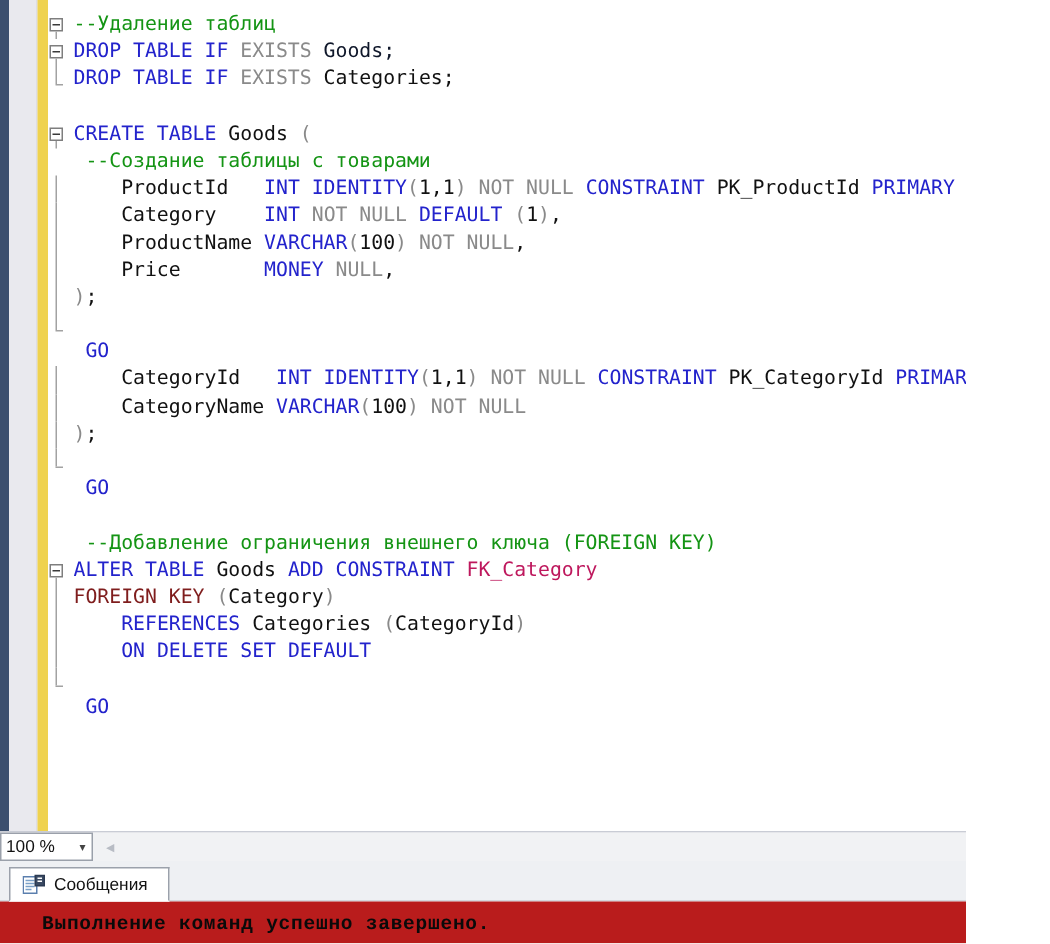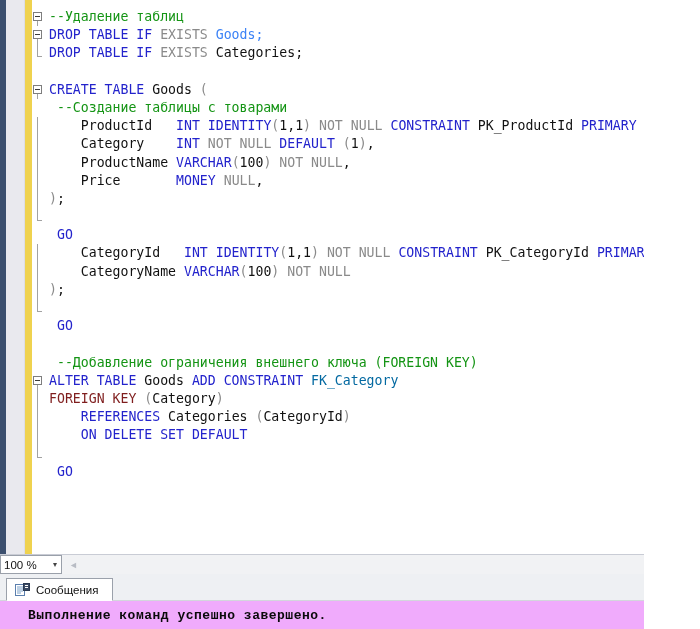--- a/index.html
+++ b/index.html
@@ -38,55 +38,55 @@
 
   
   .tabbar { height:27px; flex:none; background:#eef0f3; border-bottom:1px solid #d3d6dc;
             display:flex; align-items:flex-end; }
   .tab { height:23px; margin-left:6px; margin-bottom:-1px; background:#fff;
          border:1px solid #9ba1ab; border-bottom:1px solid #fff;
          display:flex; align-items:center; gap:6px; padding:0 14px 0 8px;
          font-size:11.5px; color:#111; z-index:3; }
 
   
-  .messages { flex:1; background:#f0abfc; }
+  .messages { flex:1; background:#b91c1c; }
   .msg { padding:7px 0 0 28px; font-family:"Liberation Mono","DejaVu Sans Mono",monospace;
          font-weight:bold; font-size:13px; letter-spacing:0.5px; color:#0a0a0a; white-space:pre; }
 </style>
 </head>
 <body>
 
 <div class="app">
 
   <div class="editor">
     <div class="strip-navy"></div>
     <div class="strip-light"></div>
     <div class="strip-yellow"></div>
     <div class="code-wrap">
         <div class="cl"><span class="gut"><span class="obox"></span><span class="vl vl-below"></span></span><span class="txt"><span style="color: rgb(20, 148, 20);">--Удаление таблиц</span></span></div>
-        <div class="cl"><span class="gut"><span class="obox"></span><span class="vl vl-below"></span></span><span class="txt"><span style="color: rgb(35, 35, 204);">DROP TABLE IF </span><span style="color: rgb(138, 138, 138);">EXISTS </span><span style="color: #3b82f6;">Goods;</span></span></div>
+        <div class="cl"><span class="gut"><span class="obox"></span><span class="vl vl-below"></span></span><span class="txt"><span style="color: rgb(35, 35, 204);">DROP TABLE IF </span><span style="color: rgb(138, 138, 138);">EXISTS </span><span style="color: #0f172a;">Goods;</span></span></div>
         <div class="cl"><span class="gut"><span class="vl vl-tick"></span><span class="hl"></span></span><span class="txt"><span style="color: rgb(35, 35, 204);">DROP TABLE IF </span><span style="color: rgb(138, 138, 138);">EXISTS </span><span style="color: rgb(17, 17, 17);">Categories;</span></span></div>
         <div class="cl"><span class="gut"></span><span class="txt"></span></div>
         <div class="cl"><span class="gut"><span class="obox"></span><span class="vl vl-below"></span></span><span class="txt"><span style="color: rgb(35, 35, 204);">CREATE TABLE </span><span style="color: rgb(17, 17, 17);">Goods </span><span style="color: rgb(138, 138, 138);">(</span></span></div>
         <div class="cl"><span class="gut"></span><span class="txt"><span style="color: rgb(20, 148, 20);"> --Создание таблицы с товарами</span></span></div>
         <div class="cl"><span class="gut"><span class="vl vl-full"></span></span><span class="txt"><span style="color: rgb(17, 17, 17);">    ProductId   </span><span style="color: rgb(35, 35, 204);">INT IDENTITY</span><span style="color: rgb(138, 138, 138);">(</span><span style="color: rgb(17, 17, 17);">1,1</span><span style="color: rgb(138, 138, 138);">) NOT NULL </span><span style="color: rgb(35, 35, 204);">CONSTRAINT </span><span style="color: rgb(17, 17, 17);">PK_ProductId </span><span style="color: rgb(35, 35, 204);">PRIMARY KEY</span><span style="color: rgb(17, 17, 17);">,</span></span></div>
         <div class="cl"><span class="gut"><span class="vl vl-full"></span></span><span class="txt"><span style="color: rgb(17, 17, 17);">    Category    </span><span style="color: rgb(35, 35, 204);">INT </span><span style="color: rgb(138, 138, 138);">NOT NULL </span><span style="color: rgb(35, 35, 204);">DEFAULT </span><span style="color: rgb(138, 138, 138);">(</span><span style="color: rgb(17, 17, 17);">1</span><span style="color: rgb(138, 138, 138);">)</span><span style="color: rgb(17, 17, 17);">,</span></span></div>
         <div class="cl"><span class="gut"><span class="vl vl-full"></span></span><span class="txt"><span style="color: rgb(17, 17, 17);">    ProductName </span><span style="color: rgb(35, 35, 204);">VARCHAR</span><span style="color: rgb(138, 138, 138);">(</span><span style="color: rgb(17, 17, 17);">100</span><span style="color: rgb(138, 138, 138);">) NOT NULL</span><span style="color: rgb(17, 17, 17);">,</span></span></div>
         <div class="cl"><span class="gut"><span class="vl vl-full"></span></span><span class="txt"><span style="color: rgb(17, 17, 17);">    Price       </span><span style="color: rgb(35, 35, 204);">MONEY </span><span style="color: rgb(138, 138, 138);">NULL</span><span style="color: rgb(17, 17, 17);">,</span></span></div>
         <div class="cl"><span class="gut"><span class="vl vl-full"></span></span><span class="txt"><span style="color: rgb(138, 138, 138);">)</span><span style="color: rgb(17, 17, 17);">;</span></span></div>
         <div class="cl"><span class="gut"><span class="vl vl-tick"></span><span class="hl"></span></span><span class="txt"></span></div>
         <div class="cl"><span class="gut"></span><span class="txt"><span style="color: rgb(35, 35, 204);"> GO</span></span></div>
         <div class="cl"><span class="gut"><span class="vl vl-full"></span></span><span class="txt"><span style="color: rgb(17, 17, 17);">    CategoryId   </span><span style="color: rgb(35, 35, 204);">INT IDENTITY</span><span style="color: rgb(138, 138, 138);">(</span><span style="color: rgb(17, 17, 17);">1,1</span><span style="color: rgb(138, 138, 138);">) NOT NULL </span><span style="color: rgb(35, 35, 204);">CONSTRAINT </span><span style="color: rgb(17, 17, 17);">PK_CategoryId </span><span style="color: rgb(35, 35, 204);">PRIMARY KEY</span><span style="color: rgb(17, 17, 17);">,</span></span></div>
         <div class="cl"><span class="gut"><span class="vl vl-full"></span></span><span class="txt"><span style="color: rgb(17, 17, 17);">    CategoryName </span><span style="color: rgb(35, 35, 204);">VARCHAR</span><span style="color: rgb(138, 138, 138);">(</span><span style="color: rgb(17, 17, 17);">100</span><span style="color: rgb(138, 138, 138);">) NOT NULL</span></span></div>
         <div class="cl"><span class="gut"><span class="vl vl-full"></span></span><span class="txt"><span style="color: rgb(138, 138, 138);">)</span><span style="color: rgb(17, 17, 17);">;</span></span></div>
         <div class="cl"><span class="gut"><span class="vl vl-tick"></span><span class="hl"></span></span><span class="txt"></span></div>
         <div class="cl"><span class="gut"></span><span class="txt"><span style="color: rgb(35, 35, 204);"> GO</span></span></div>
         <div class="cl"><span class="gut"></span><span class="txt"></span></div>
         <div class="cl"><span class="gut"></span><span class="txt"><span style="color: rgb(20, 148, 20);"> --Добавление ограничения внешнего ключа (FOREIGN KEY)</span></span></div>
-        <div class="cl"><span class="gut"><span class="obox"></span><span class="vl vl-below"></span></span><span class="txt"><span style="color: rgb(35, 35, 204);">ALTER TABLE </span><span style="color: rgb(17, 17, 17);">Goods </span><span style="color: rgb(35, 35, 204);">ADD CONSTRAINT </span><span style="color: #0369a1; text-align: right;">FK_Category</span></span></div>
+        <div class="cl"><span class="gut"><span class="obox"></span><span class="vl vl-below"></span></span><span class="txt"><span style="color: rgb(35, 35, 204);">ALTER TABLE </span><span style="color: rgb(17, 17, 17);">Goods </span><span style="color: rgb(35, 35, 204);">ADD CONSTRAINT </span><span style="color: #be185d; text-align: right;">FK_Category</span></span></div>
         <div class="cl"><span class="gut"><span class="vl vl-full"></span></span><span class="txt"><span style="color: #7f1d1d;">FOREIGN KEY </span><span style="color: rgb(138, 138, 138);">(</span><span style="color: rgb(17, 17, 17);">Category</span><span style="color: rgb(138, 138, 138);">)</span></span></div>
         <div class="cl"><span class="gut"><span class="vl vl-full"></span></span><span class="txt"><span style="color: rgb(17, 17, 17);">    </span><span style="color: rgb(35, 35, 204);">REFERENCES </span><span style="color: rgb(17, 17, 17);">Categories </span><span style="color: rgb(138, 138, 138);">(</span><span style="color: rgb(17, 17, 17);">CategoryId</span><span style="color: rgb(138, 138, 138);">)</span></span></div>
         <div class="cl"><span class="gut"><span class="vl vl-full"></span></span><span class="txt"><span style="color: rgb(17, 17, 17);">    </span><span style="color: rgb(35, 35, 204);">ON DELETE SET DEFAULT</span></span></div>
         <div class="cl"><span class="gut"><span class="vl vl-tick"></span><span class="hl"></span></span><span class="txt"></span></div>
         <div class="cl"><span class="gut"></span><span class="txt"><span style="color: rgb(35, 35, 204);"> GO</span></span></div>
       </div>
   </div>
 
   <div class="statusbar">
     <div class="zoomctl">

